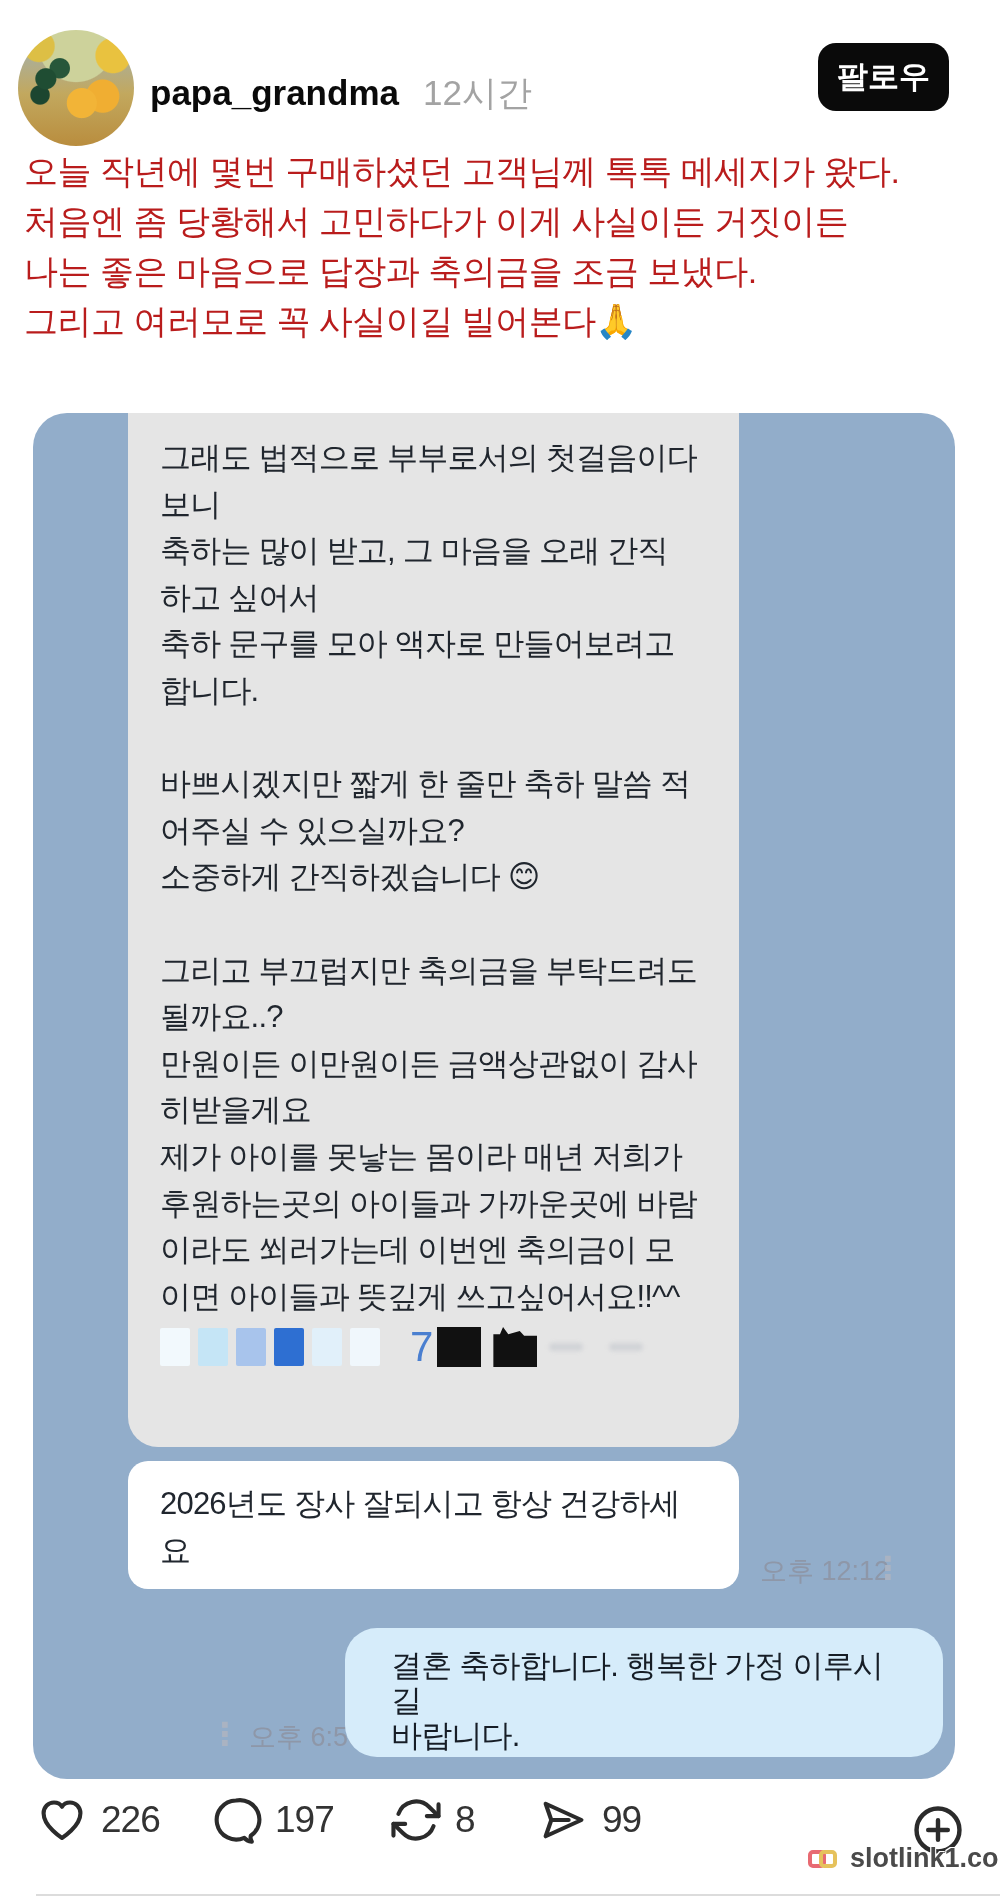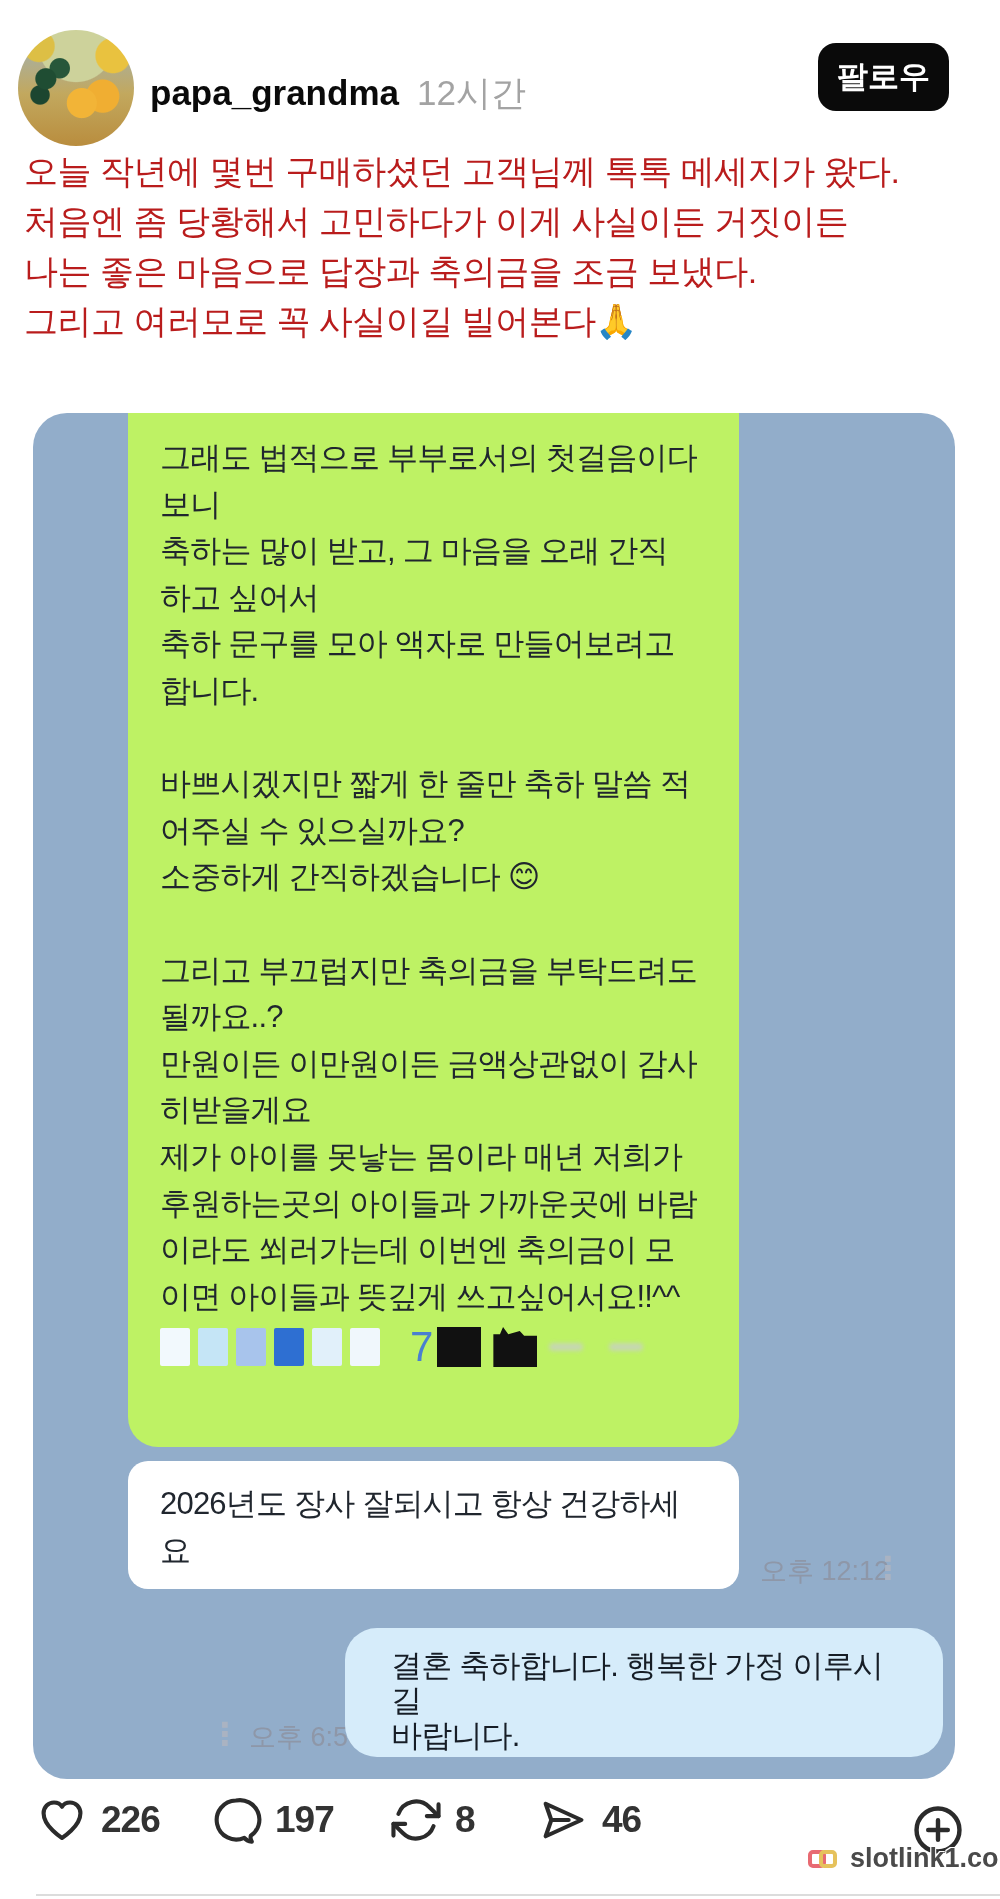--- a/index.html
+++ b/index.html
@@ -15,53 +15,53 @@
       radial-gradient(circle at 19% 56%, #1c4630 0 8%, rgba(0,0,0,0) 9%),
       radial-gradient(circle at 55% 63%, #f2b437 0 15%, rgba(0,0,0,0) 16%),
       radial-gradient(circle at 73% 57%, #f0ae32 0 15%, rgba(0,0,0,0) 16%),
       radial-gradient(circle at 82% 22%, #e9c23f 0 13%, rgba(0,0,0,0) 14%),
       radial-gradient(circle at 18% 14%, #ddbf45 0 11%, rgba(0,0,0,0) 12%),
       radial-gradient(circle at 50% 12%, #cdd29b 0 32%, rgba(0,0,0,0) 33%),
       linear-gradient(180deg, #9db3c0 0%, #c2a85e 55%, #b98d3e 100%);
   }
   .header-line { position:absolute; left:150px; top:70px; font-size:35px; white-space:nowrap; }
   .username { font-weight:700; color:#0a0a0a; }
-  .post-time { color:#a3a3a3; font-weight:400; margin-left:18px; }
+  .post-time { color:#a3a3a3; font-weight:400; margin-left:24px; }
   .follow-btn { position:absolute; left:818px; top:43px; width:131px; height:68px; background:#0a0a0a;
     border-radius:18px; color:#fff; font-size:31px; font-weight:700; display:flex; align-items:center;
     justify-content:center; border:none; }
 
   
   .post-text { position:absolute; left:24px; top:146px; width:950px; font-size:34px; line-height:50px;
     color:#b91c1c; white-space:pre-line; letter-spacing:-0.5px; }
 
   
   .chat { position:absolute; left:33px; top:413px; width:922px; height:1366px; background:#92adca; border-radius:34px; overflow:hidden; }
-  .bubble-in-1 { position:absolute; left:95px; top:0; width:611px; height:1034px; background:#bef264; border-radius:0 0 30px 30px; }
+  .bubble-in-1 { position:absolute; left:95px; top:0; width:611px; height:1034px; background:#e5e5e5; border-radius:0 0 30px 30px; }
   .bubble-in-1 .msg { padding:22px 30px 0 32px; font-size:31px; line-height:46.6px; color:#20262e;
     white-space:pre-line; letter-spacing:-0.8px; }
   .redaction-row { position:absolute; left:32px; top:912px; height:44px; width:560px; display:flex; align-items:center; }
   .cz { display:inline-block; width:30px; height:38px; margin-right:8px; border-radius:2px; }
   .redacted-digit { font-size:42px; color:#4a7fd0; font-weight:400; margin:0 4px 0 22px; }
   .blackbox { display:inline-block; width:44px; height:40px; background:#111; margin-right:12px; }
   .blackbox.jagged { clip-path:polygon(0 18%,15% 18%,22% 0,34% 18%,60% 10%,70% 22%,100% 22%,100% 100%,0 100%); }
   .smudge { display:inline-block; width:34px; height:8px; background:#c9ccd1; border-radius:4px; margin-right:26px; filter:blur(2px); opacity:.7; }
 
   .bubble-in-2 { position:absolute; left:95px; top:1048px; width:611px; height:128px; background:#ffffff; border-radius:20px; }
   .bubble-in-2 .msg { padding:20px 30px 0 32px; font-size:31px; line-height:46.6px; color:#20262e; white-space:pre-line; letter-spacing:-0.8px; }
   .ts-in { position:absolute; left:727px; top:1140px; font-size:27px; color:#8e97a8; white-space:nowrap; }
   .dots { color:#aab3c2; font-size:32px; font-weight:700; }
   .dots.right { position:absolute; left:839px; top:1136px; }
   .dots.left { position:absolute; left:176px; top:1302px; }
   .ts-out { position:absolute; left:216px; top:1306px; font-size:27px; color:#8e97a8; white-space:nowrap; }
   .bubble-out { position:absolute; left:312px; top:1215px; width:598px; height:129px; background:#d6ecfa; border-radius:32px; }
   .bubble-out .msg { padding:20px 30px 0 46px; font-size:31px; line-height:35px; color:#161d26; white-space:pre-line; letter-spacing:-0.8px; }
 
   
-  .actions { position:absolute; left:0; top:1790px; width:1000px; height:70px;font-weight:bold; }
+  .actions { position:absolute; left:0; top:1790px; width:1000px; height:70px; }
   .action { position:absolute; display:flex; align-items:center; }
   .action svg { width:52px; height:52px; stroke:#2b2b2b; stroke-width:1.9; fill:none; stroke-linecap:round; stroke-linejoin:round; }
   .count { font-size:37px; color:#333; margin-left:13px; letter-spacing:-1px; }
   .act-like { left:36px; top:4px; }
   .act-comment { left:210px; top:4px; }
   .act-repost { left:390px; top:4px; }
   .act-send { left:537px; top:4px; }
   .act-plus { position:absolute; left:910px; top:12px; }
   .act-plus svg { width:56px; height:56px; stroke:#2b2b2b; stroke-width:1.9; fill:none; stroke-linecap:round; }
 
@@ -171,21 +171,21 @@
         <path d="M20.1 14.8a8.6 8.6 0 0 1-14.2 3.2l-4.3-4.2"></path>
       </svg>
       <span class="count">8</span>
     </div>
 
     <div class="action act-send">
       <svg viewBox="0 0 24 24">
         <path d="M4 4.5L20.5 12 4 19.5l2.6-7.5L4 4.5z"></path>
         <path d="M6.6 12h8"></path>
       </svg>
-      <span class="count">46</span>
+      <span class="count">99</span>
     </div>
 
     <div class="act-plus">
       <svg viewBox="0 0 24 24">
         <circle cx="12" cy="12" r="9.2"></circle>
         <path d="M12 7.8v8.4M7.8 12h8.4"></path>
       </svg>
     </div>
   </div>
 

